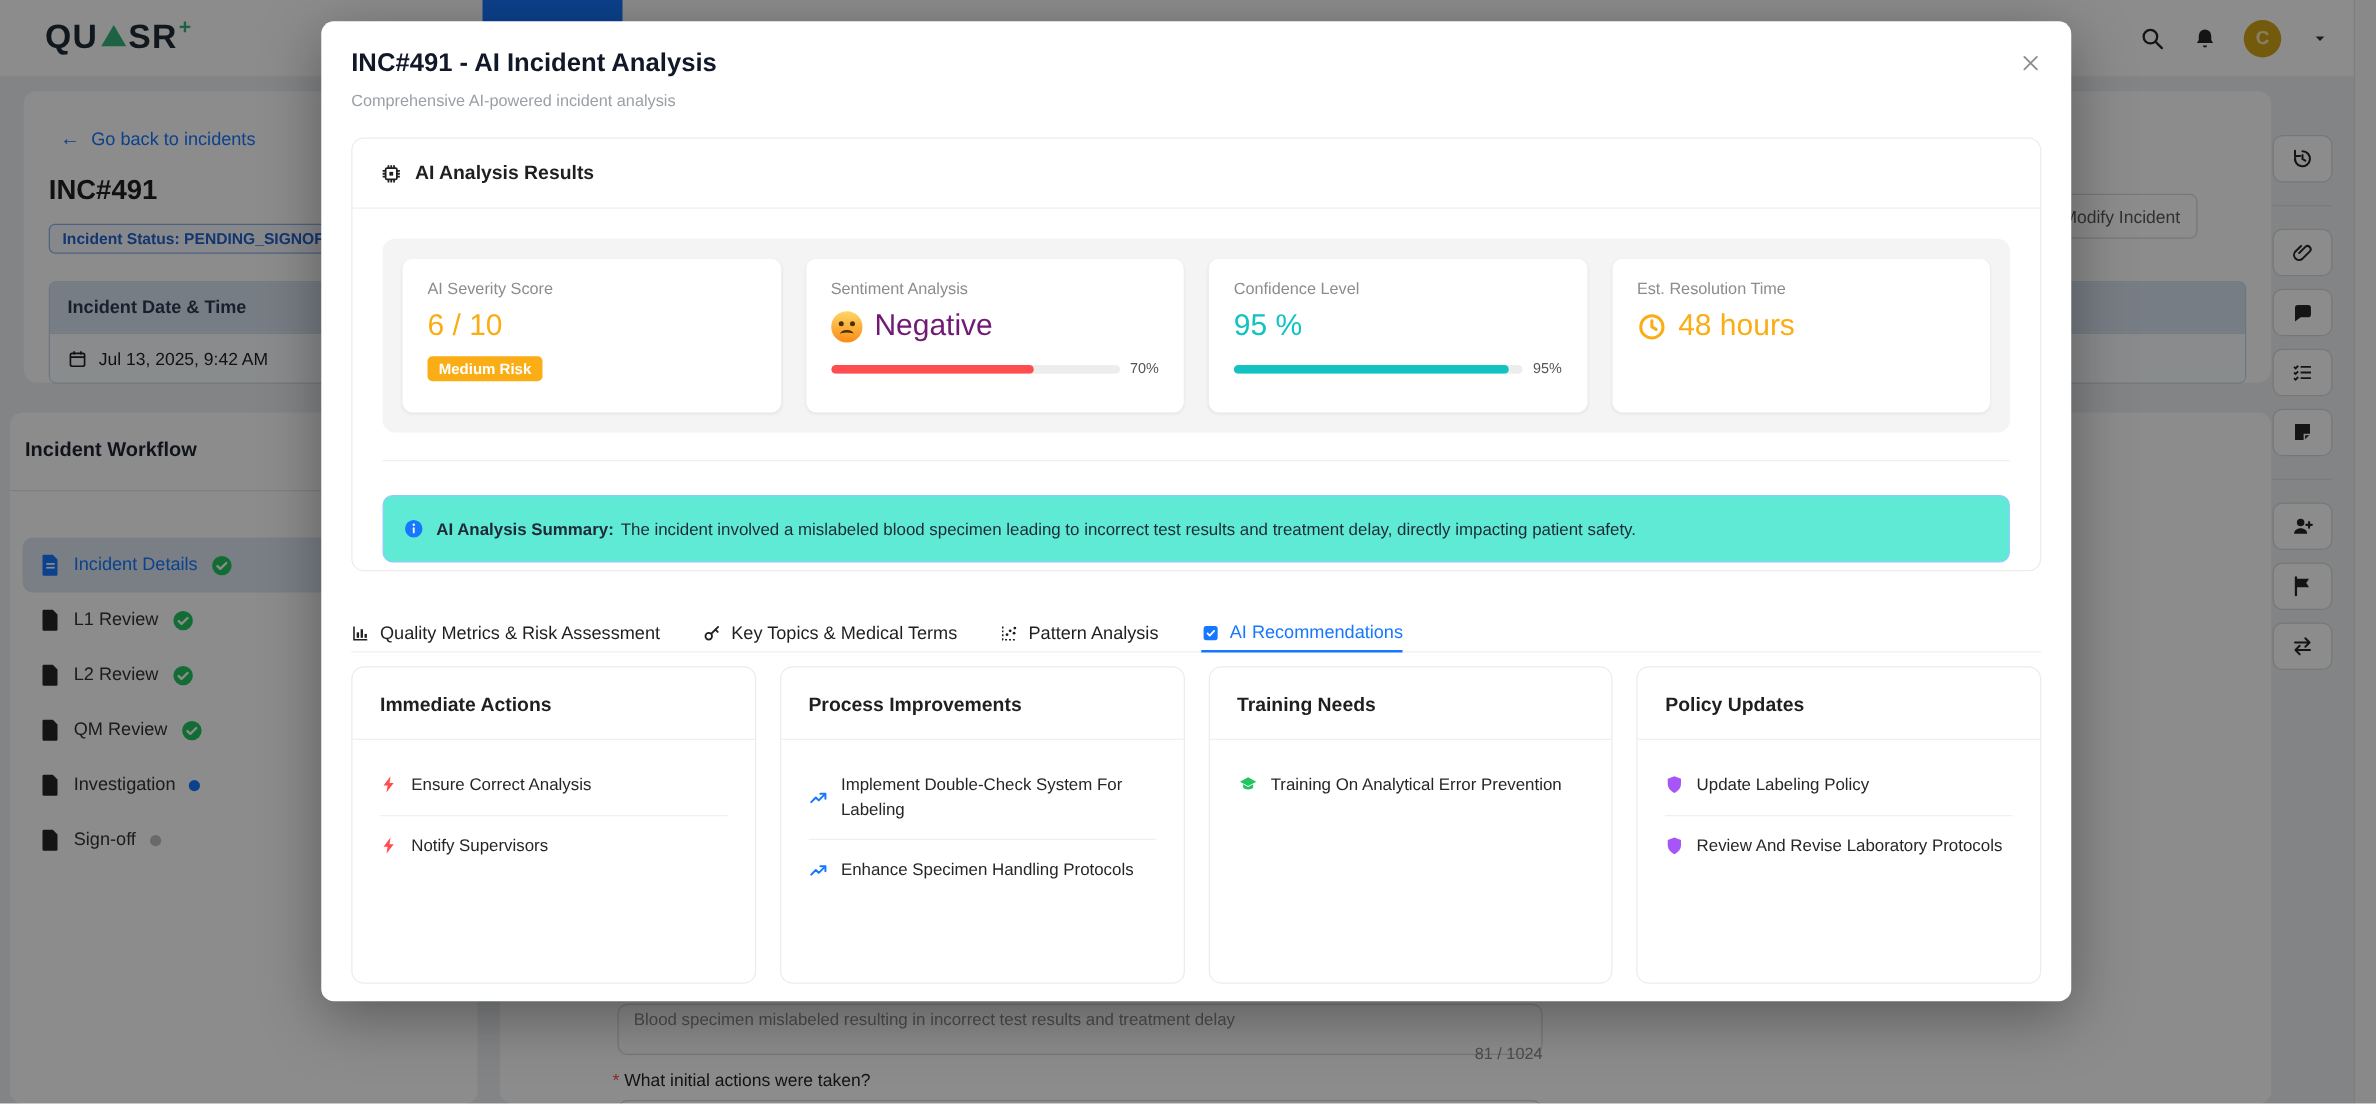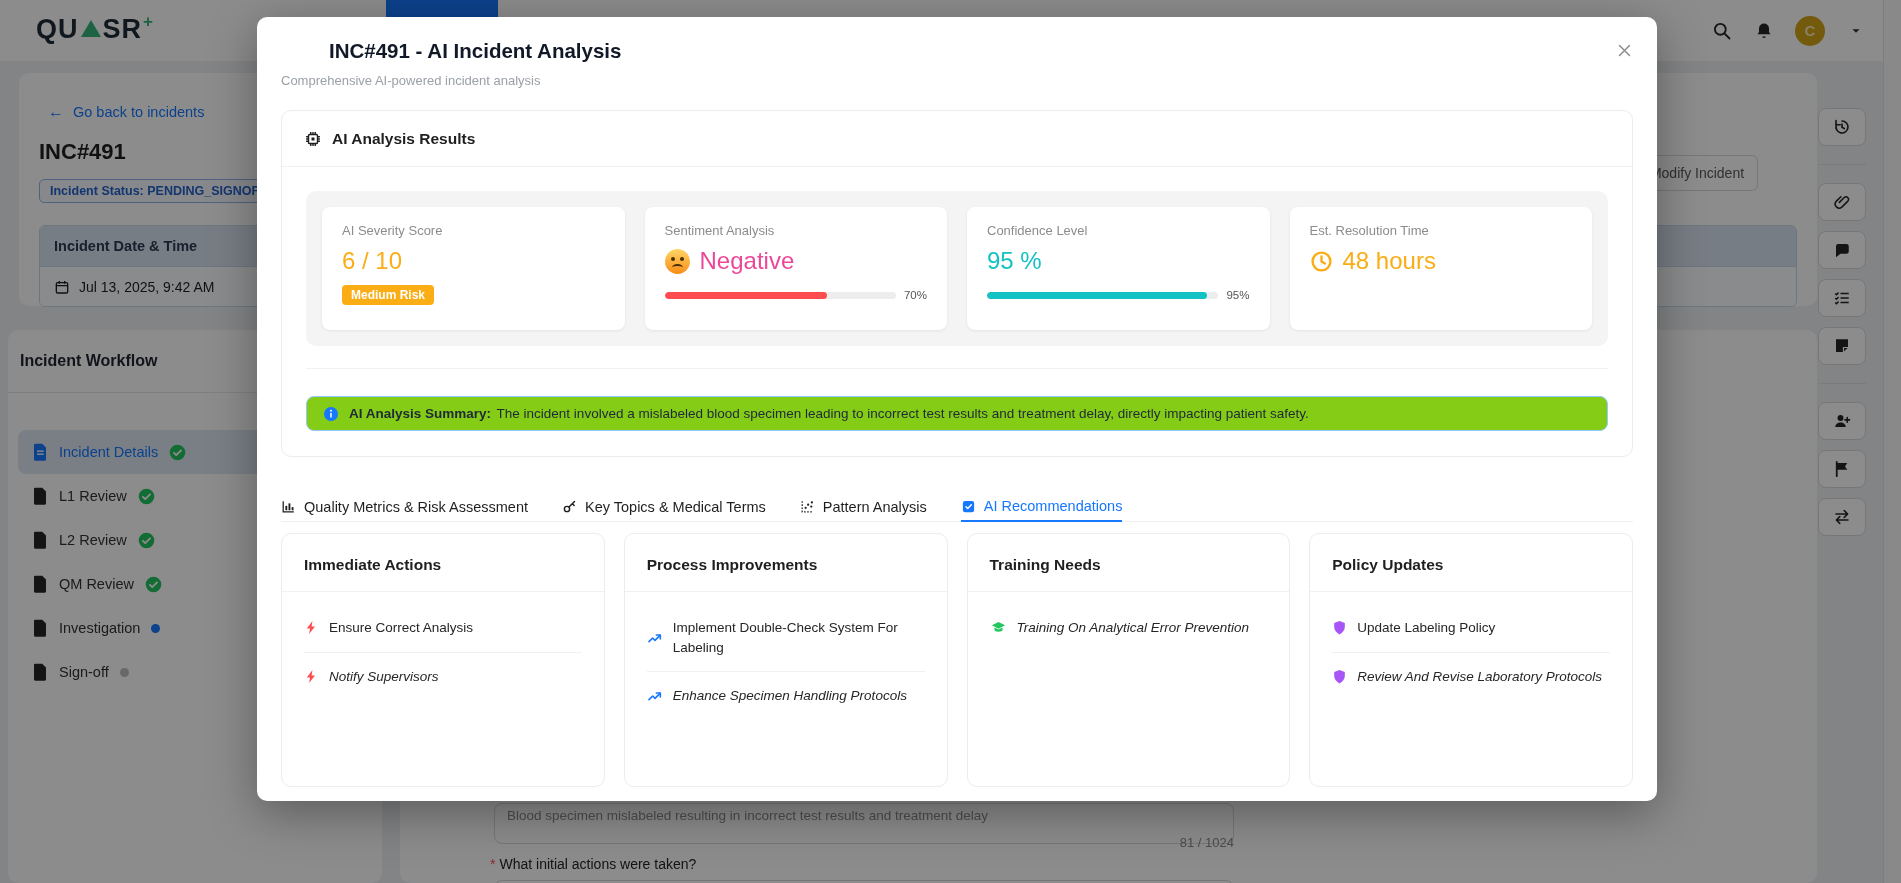--- a/index.html
+++ b/index.html
@@ -48,55 +48,55 @@
   .tool-btn { width:48px; height:38px; background:#fff; border:1px solid #d9d9d9; border-radius:8px; display:flex; align-items:center; justify-content:center; color:#262626; margin-bottom:10px; cursor:pointer; }
   .tool-divider { width:48px; height:1px; background:#e0e0e0; margin:8px 0 18px 0; }
   .scroll-strip { position:absolute; left:1883px; top:0; width:18px; height:883px; background:#fafafa; border-left:1px solid #e4e4e4; }
 
   
   .overlay { position:absolute; inset:0; background:rgba(0,0,0,0.45); z-index:50; }
 
   
   .modal { position:absolute; left:257px; top:17px; width:1400px; height:784px; background:#fff; border-radius:10px; box-shadow:0 12px 48px rgba(0,0,0,0.35); z-index:60; }
   .modal-close { position:absolute; right:22px; top:22px; width:22px; height:22px; color:#8c8c8c; font-size:16px; display:flex; align-items:center; justify-content:center; cursor:pointer; }
-  .modal-title { position:absolute; left:24px; top:22px; font-size:20.5px; font-weight:bold; color:#111827;margin-left:48px; }
+  .modal-title { position:absolute; left:24px; top:22px; font-size:20.5px; font-weight:bold; color:#111827; }
   .modal-subtitle { position:absolute; left:24px; top:56px; font-size:13px; color:#9aa0a6; }
 
   .results-card { position:absolute; left:24px; top:93px; width:1352px; height:347px; border:1px solid #ececec; border-radius:10px; }
   .results-head { height:56px; display:flex; align-items:center; gap:10px; padding-left:22px; font-size:15.5px; font-weight:bold; color:#1f1f1f; border-bottom:1px solid #f0f0f0; }
   .results-body { padding:24px 24px 0 24px; }
   .metrics-panel { background:#f4f4f5; border-radius:10px; padding:16px; display:flex; gap:20px; height:155px; }
   .metric-card { flex:1; background:#fff; border-radius:8px; box-shadow:0 1px 3px rgba(0,0,0,0.07); padding:16px 20px; }
   .metric-label { font-size:13px; color:#8c8c8c; }
   .metric-value { margin-top:9px; font-size:24px; font-weight:500; display:flex; align-items:center; gap:10px; }
-  .v-orange { color:#faad14; } .v-red { color:#ec4899;text-align:center; } .v-teal { color:#13c2c2; }
+  .v-orange { color:#faad14; } .v-red { color:#701a75;text-align:center; } .v-teal { color:#13c2c2; }
   .risk-badge { display:inline-block; margin-top:10px; background:#faad14; color:#fff; font-size:12px; font-weight:bold; padding:3px 9px; border-radius:4px;text-align:center; }
   .progress-row { margin-top:14px; display:flex; align-items:center; gap:8px; }
   .progress-track { flex:1; height:7px; background:#ededed; border-radius:4px; overflow:hidden; }
   .progress-fill { height:7px; border-radius:4px; }
   .fill-red { background:#ff4d4f; } .fill-teal { background:#13c2c2; }
   .progress-label { font-size:11.5px; color:#555; }
   .face { width:25px; height:25px; border-radius:50%; background:linear-gradient(#ffd666,#fa8c16); position:relative; flex:none; }
   .face .eye { position:absolute; top:8px; width:4px; height:4px; border-radius:50%; background:#4a2f00; }
   .face .eye.l { left:6px; } .face .eye.r { right:6px; }
   .face .mouth { position:absolute; left:7px; bottom:3px; width:11px; height:7px; border-top:2.5px solid #4a2f00; border-radius:50%; }
   .summary-divider { margin-top:22px; border-top:1px solid #f0f0f0; }
-  .summary-banner { margin-top:27px; height:35px; background:#84cc16; border:1px solid #91caff; border-radius:8px; display:flex; align-items:center; gap:10px; padding:0 16px; font-size:13.5px; color:#1f2937; }
+  .summary-banner { margin-top:27px; height:54px; background:#5eead4; border:1px solid #91caff; border-radius:8px; display:flex; align-items:center; gap:10px; padding:0 16px; font-size:13.5px; color:#1f2937; }
   .summary-banner b { margin-right:2px; }
 
   .tabs { position:absolute; left:24px; top:465px; width:1352px; height:40px; display:flex; gap:34px; border-bottom:1px solid #f0f0f0; }
   .tab { display:flex; align-items:center; gap:8px; font-size:14.5px; color:#1f1f1f; padding-bottom:10px; cursor:pointer;margin-top:20px; }
   .tab.active { color:#1677ff; border-bottom:2px solid #1677ff; margin-bottom:-1px; }
 
   .rec-row { position:absolute; left:24px; top:516px; width:1352px; display:flex; gap:19px; }
   .rec-card { flex:1; height:254px; border:1px solid #ececec; border-radius:10px; }
   .rec-head { padding:22px 22px 17px 22px; font-size:15.5px; font-weight:bold; color:#1f1f1f; border-bottom:1px solid #f0f0f0; }
   .rec-body { padding:12px 22px 0 22px; }
   .rec-item { display:flex; align-items:center; gap:10px; padding:14px 0; font-size:13.5px; color:#262626; line-height:1.45; border-bottom:1px solid #f0f0f0; }
-  .rec-item:last-child { border-bottom:none;font-style:italic; }
+  .rec-item:last-child { border-bottom:none; }
   .rec-item svg { flex:none; }
 
   svg { display:block; }
 </style>
 </head>
 <body>
 
 <div class="stage">
 
   <div class="navbar">

